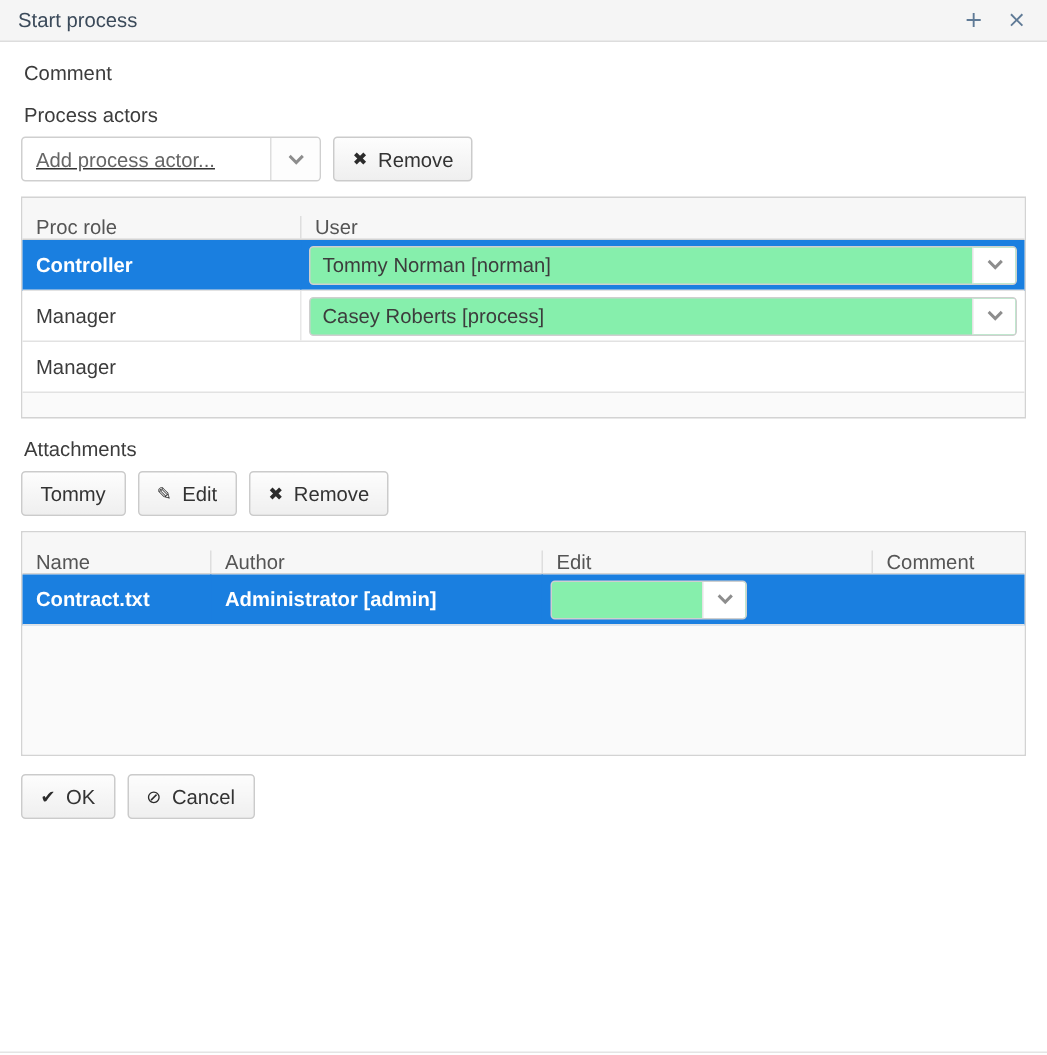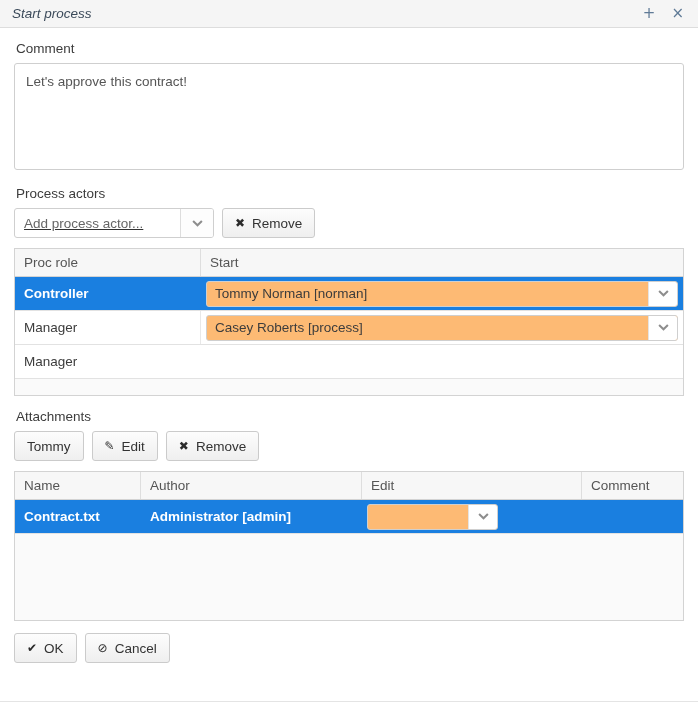--- a/index.html
+++ b/index.html
@@ -18,21 +18,20 @@
 
   
   .titlebar {
     height: 28px;
     background: #f5f5f5;
     border-bottom: 1px solid #dddddd;
     display: flex;
     align-items: center;
     padding: 0 10px 0 12px;
     box-sizing: border-box;
-    font-style: italic;
   }
   .titlebar-title {
     font-size: 13.5px;
     color: #3b4a5a;
     flex: 1;
   }
   .titlebar-actions {
     display: flex;
     align-items: center;
     gap: 16px;
@@ -154,20 +153,21 @@
     border: 1px solid #d3d3d3;
     box-sizing: border-box;
     background: #fafafa;
     font-size: 13.5px;
   }
   .grid-head {
     display: flex;
     background: #f7f7f7;
     border-bottom: 1px solid #d3d3d3;
     height: 27px;
+    align-items: flex-end;
   }
   .grid-head .cell {
     display: flex;
     align-items: center;
     padding-left: 9px;
     color: #555555;
     box-sizing: border-box;
     border-right: 1px solid #dedede;
     overflow: hidden;
     white-space: nowrap;
@@ -204,21 +204,21 @@
     padding: 0 5px;
     border-right: none;
   }
 
   .inline-select {
     display: flex;
     width: 100%;
     height: 26px;
     border: 1px solid #cfcfcf;
     border-radius: 3px;
-    background: #fdba74;
+    background: #86efac;
     box-sizing: border-box;
     overflow: hidden;
     cursor: pointer;
   }
   .inline-select .is-value {
     flex: 1;
     display: flex;
     align-items: center;
     padding-left: 8px;
     font-size: 13.5px;
@@ -263,21 +263,20 @@
   <div class="titlebar-actions">
     <span class="tb-icon">+</span>
     <span class="tb-icon">×</span>
   </div>
 </div>
 
 <div class="content">
 
   
   <div class="field-label">Comment</div>
-  <textarea class="comment-box" placeholder="" style="">Let's approve this contract!</textarea>
 
   
   <div class="field-label">Process actors</div>
 
   <div class="toolbar">
     <div class="select-combo">
       <div class="sc-value">Add process actor...</div>
       <div class="sc-arrow">
         <svg class="chev" viewBox="0 0 12 12">
             <path d="M2 4 L6 8 L10 4"></path>
@@ -286,21 +285,21 @@
     </div>
     <button class="btn">
       <span class="bi">✖</span>
       <span>Remove</span>
     </button>
   </div>
 
   <div class="grid">
     <div class="grid-head">
       <div class="cell" style="width:186px">Proc role</div>
-      <div class="cell" style="width:482px">Start</div>
+      <div class="cell" style="width:482px">User</div>
     </div>
 
     <div class="grid-row selected">
       <div class="cell" style="width:186px">Controller</div>
       <div class="cell editor" style="width:482px">
         <div class="inline-select">
           <div class="is-value">Tommy Norman [norman]</div>
           <div class="is-arrow">
             <svg class="chev" viewBox="0 0 12 12">
                 <path d="M2 4 L6 8 L10 4"></path>

